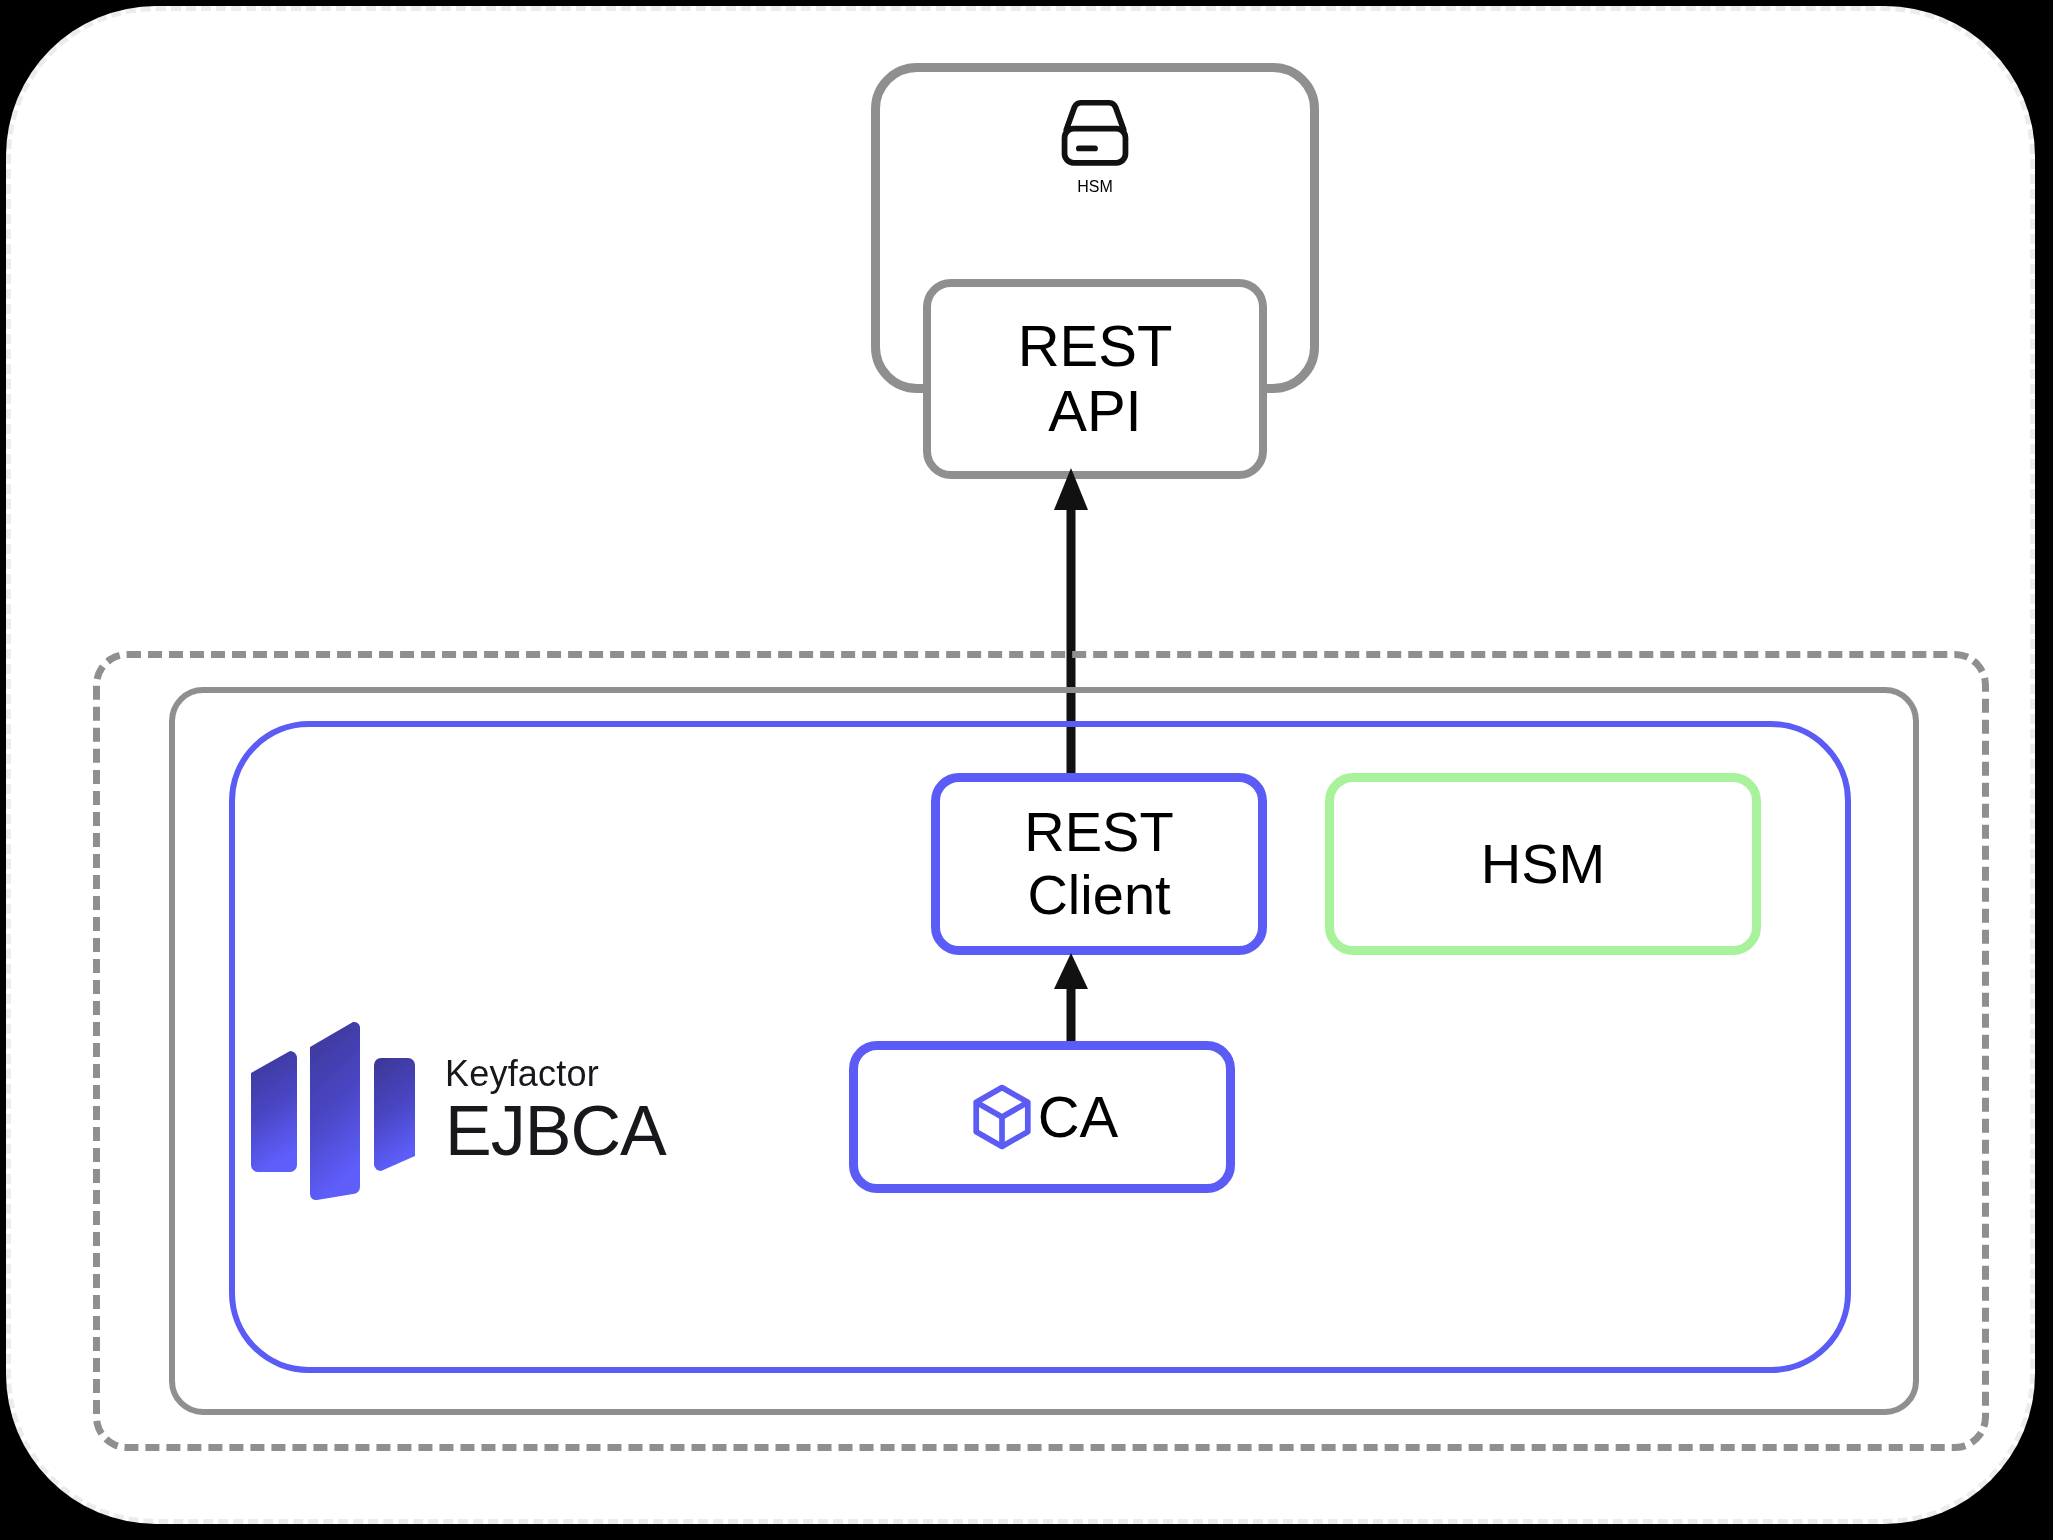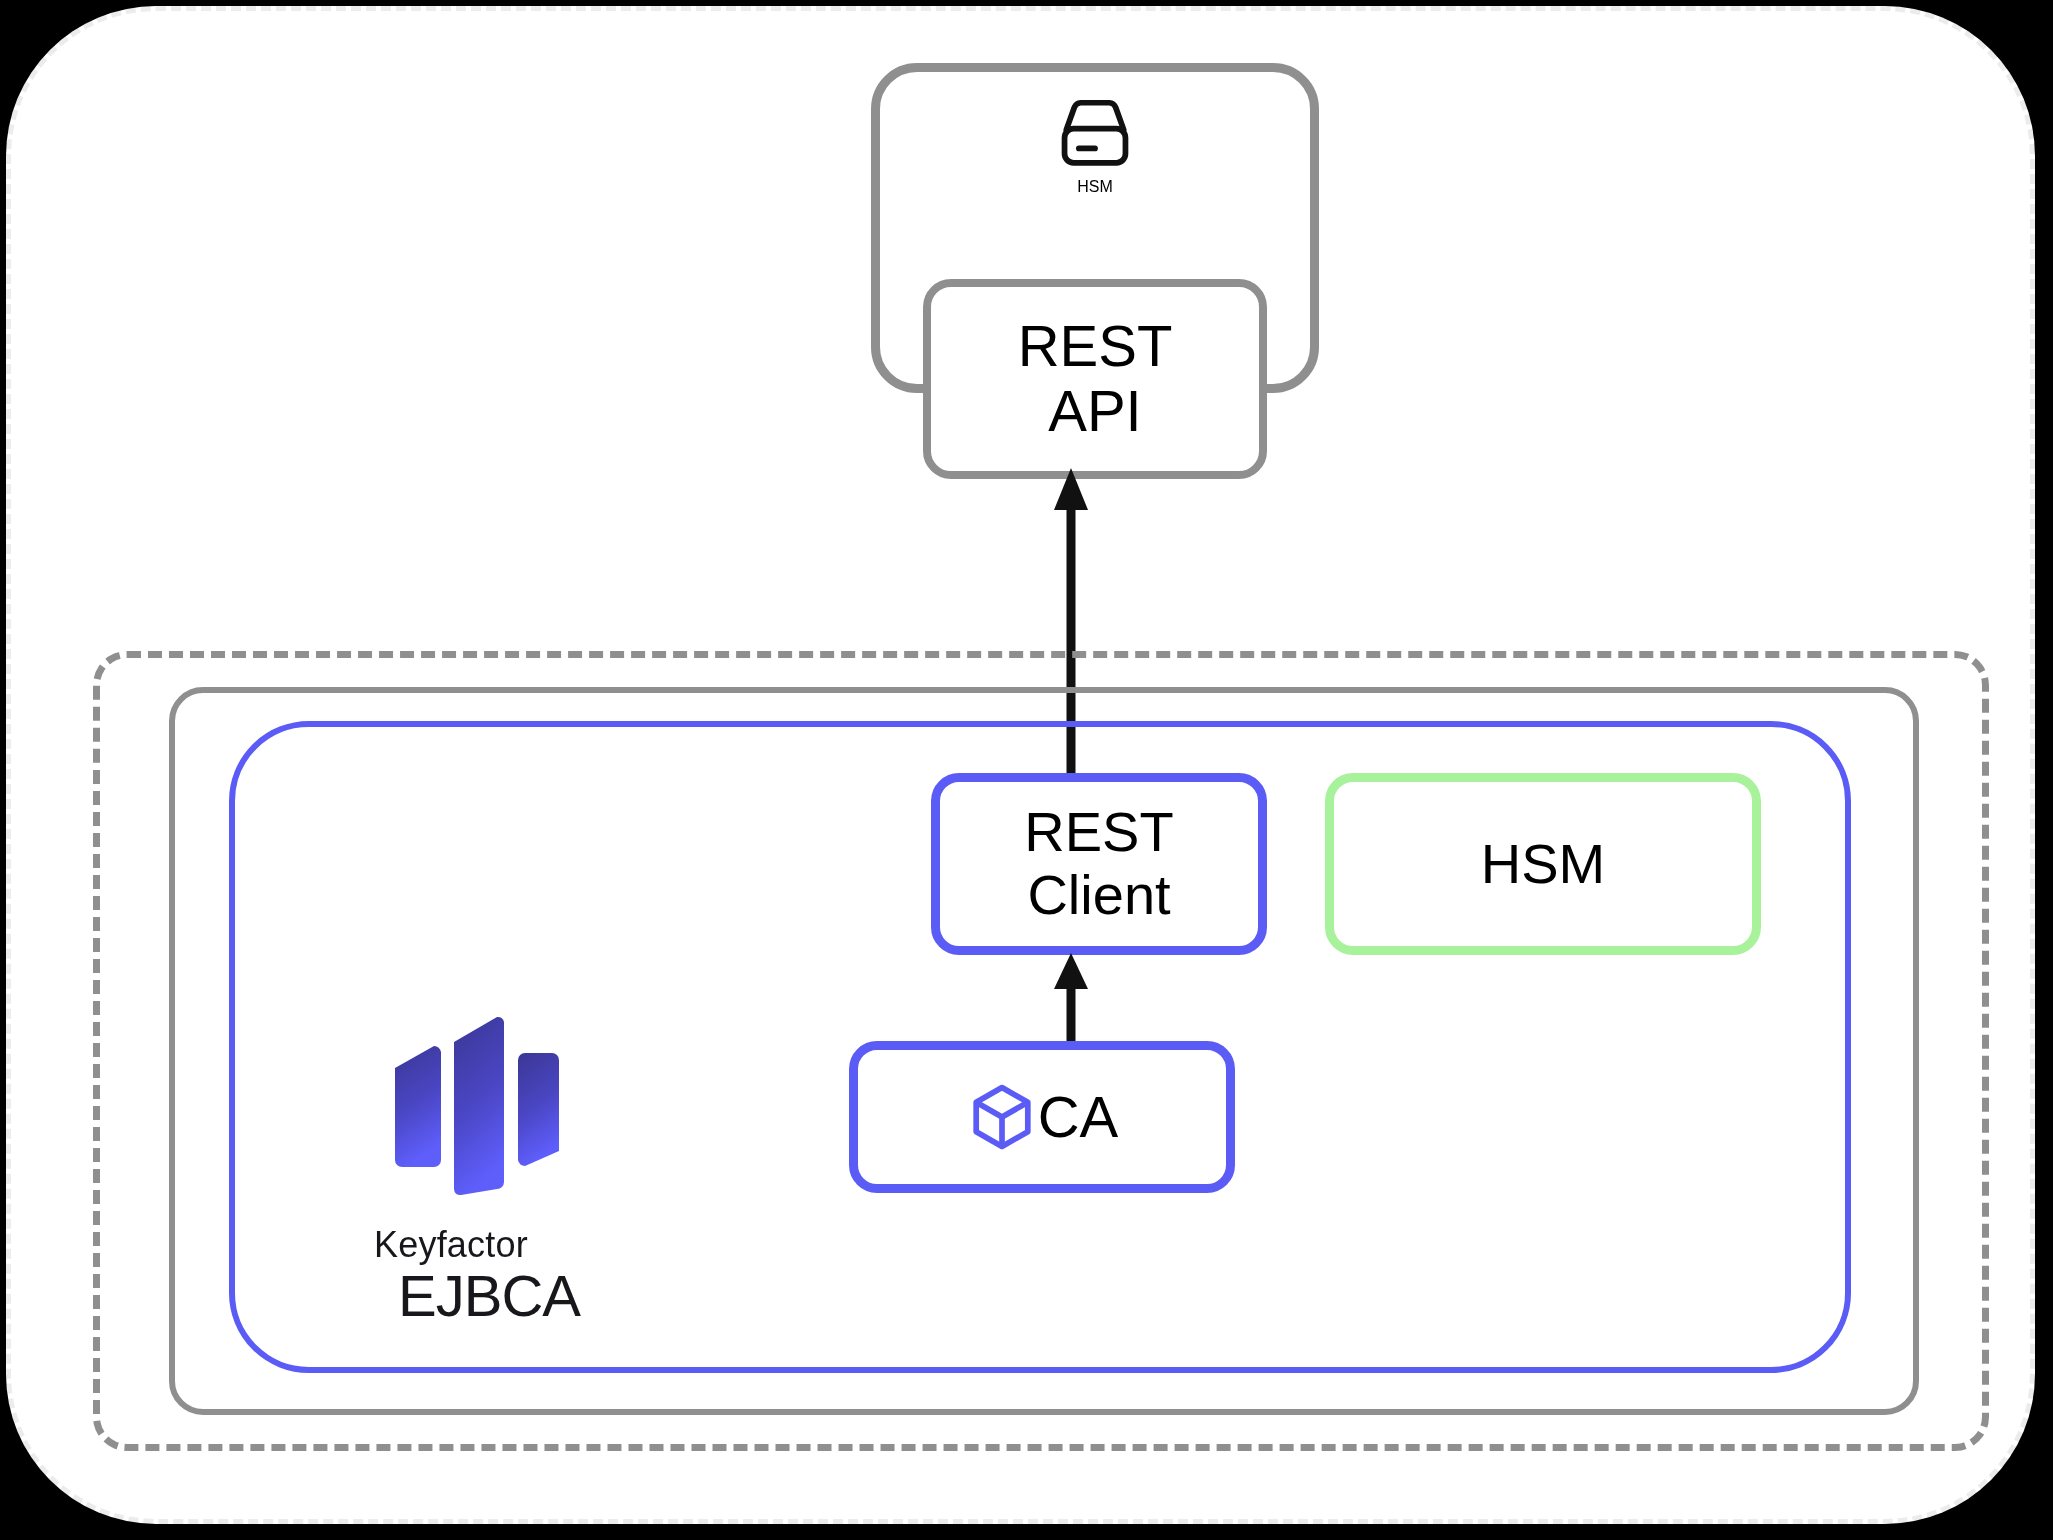--- a/index.html
+++ b/index.html
@@ -163,21 +163,21 @@
   }
 
   
   #ejbca-logo {
     position: absolute;
     left: 236px;
     top: 1000px;
     width: 460px;
     height: 200px;
     display: flex;
-    flex-direction: column;
+    flex-direction: row;
     align-items: center;
     gap: 26px;
   }
   #ejbca-mark {
     width: 172px;
     height: 190px;
     flex: none;
     display: block;
   }
   #ejbca-wordmark {
@@ -187,24 +187,23 @@
     justify-content: center;
     line-height: 1;
   }
   #keyfactor-text {
     font-size: 36px;
     color: #17171c;
     letter-spacing: 0.2px;
     margin-bottom: 4px;
   }
   #ejbca-text {
-    font-size: 58px;
+    font-size: 70px;
     color: #17171c;
     letter-spacing: -1px;
-    margin-left: 24px;
   }
 </style>
 </head>
 <body>
 
 <div id="canvas">
 
   <div class="page-sheet">
 
     <div class="node" id="hsm-box">

